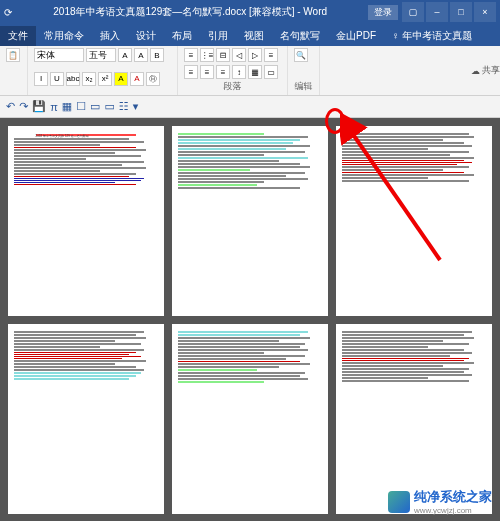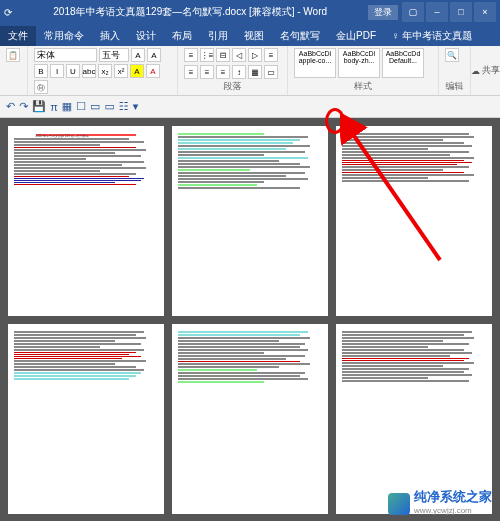--- a/index.html
+++ b/index.html
@@ -23,21 +23,21 @@
   .qat { background: #f3f3f3; height: 22px; display: flex; align-items: center; gap: 4px; padding: 0 6px; border-bottom: 1px solid #d0d0d0; color: #2b579a; font-size: 11px; }
   .doc-area { background: #555; height: 403px; padding: 8px; display: grid; grid-template-columns: repeat(3, 1fr); gap: 8px; overflow: hidden; position: relative; }
   .page { background: #fff; height: 190px; padding: 6px; font-size: 3px; line-height: 4px; color: #333; overflow: hidden; position: relative; }
   .page .mini { height: 2px; margin: 1px 0; }
   .hl-red { background: #f44; }
   .hl-green { background: #8e8; }
   .hl-cyan { background: #8dd; }
   .txt-red { color: #c00; }
   .arrow { position: absolute; top: 80px; left: 340px; pointer-events: none; }
   .circle-mark { position: absolute; top: 108px; left: 325px; width: 20px; height: 26px; border: 3px solid #e00; border-radius: 50%; pointer-events: none; }
-  .watermark { position: absolute; right: 8px; bottom: 6px; font-size: 13px; font-weight: bold; color: #2266cc; display: flex; align-items: flex-end; gap: 4px; padding-left: 48px; }
+  .watermark { position: absolute; right: 8px; bottom: 6px; font-size: 13px; font-weight: bold; color: #2266cc; display: flex; align-items: center; gap: 4px; padding-left: 48px; }
   .watermark .sub { font-size: 8px; color: #888; font-weight: normal; }
   .wm-icon { width: 22px; height: 22px; background: linear-gradient(135deg,#4a9,#2266cc); border-radius: 4px; }
   .share { display: flex; gap: 2px; align-items: center; margin-left: auto; color: #555; }
 </style>
 </head>
 <body>
 
 <div class="titlebar">
   <span>⟳</span>
   <div class="title">2018年中考语文真题129套—名句默写.docx [兼容模式] - Word</div>
@@ -64,21 +64,21 @@
 </div>
 
 <div class="ribbon">
   <div class="rgroup" style="width:28px">
     <div class="top">
         <div class="ribbtn">📋</div>
       </div>
   </div>
   <div class="rgroup" style="width:150px">
     <div class="top">
-      <div class="fsel" style="width:63px">宋体</div>
+      <div class="fsel" style="width:50px">宋体</div>
       <div class="fsel" style="width:30px">五号</div>
       <div class="ribbtn">A</div>
       <div class="ribbtn">A</div>
       <div class="ribbtn">B</div>
       <div class="ribbtn">I</div>
       <div class="ribbtn">U</div>
       <div class="ribbtn">abc</div>
       <div class="ribbtn">x₂</div>
       <div class="ribbtn">x²</div>
       <div class="ribbtn" style="background:#ff0">A</div>
@@ -96,37 +96,20 @@
       <div class="ribbtn">≡</div>
       <div class="ribbtn">≡</div>
       <div class="ribbtn">≡</div>
       <div class="ribbtn">≡</div>
       <div class="ribbtn">↕</div>
       <div class="ribbtn">▦</div>
       <div class="ribbtn">▭</div>
     </div>
     <div class="bot">段落</div>
   </div>
-  <div class="rgroup" style="flex:1">
-    <div class="top">
-      <div class="style-box">
-          <div>AaBbCcDi</div>
-          <div>apple-co...</div>
-        </div>
-      <div class="style-box">
-          <div>AaBbCcDi</div>
-          <div>body-zh...</div>
-        </div>
-      <div class="style-box">
-          <div>AaBbCcDd</div>
-          <div>Default...</div>
-        </div>
-    </div>
-    <div class="bot">样式</div>
-  </div>
   <div class="rgroup" style="width:32px">
     <div class="top">
         <div class="ribbtn">🔍</div>
       </div>
     <div class="bot">编辑</div>
   </div>
   <div class="share">☁ <span>共享</span></div>
 </div>
 
 <div class="qat">

